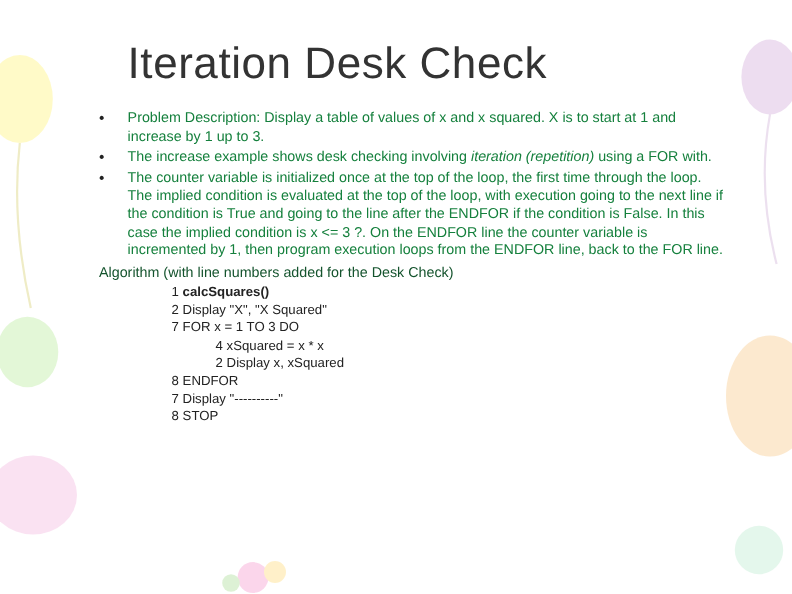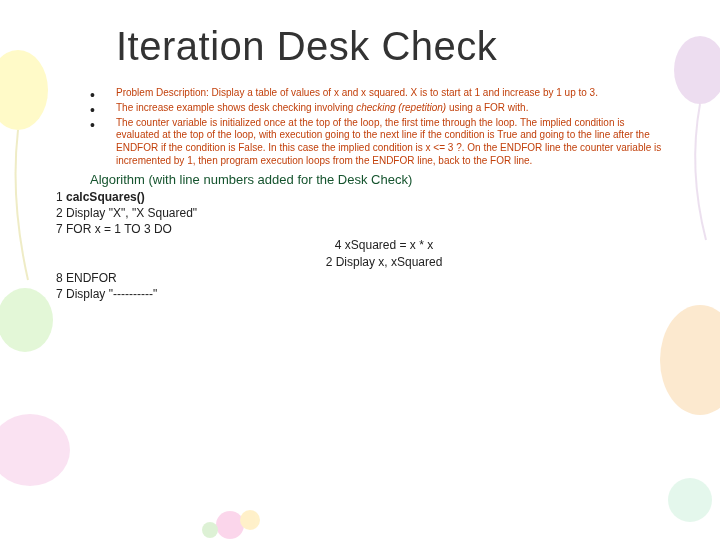--- a/index.html
+++ b/index.html
@@ -13,64 +13,65 @@
     overflow: hidden;
   }
   .bg {
     position: absolute;
     inset: 0;
     z-index: 0;
   }
   .content {
     position: relative;
     z-index: 1;
-    padding: 24px 48px 0 56px;
+    padding: 36px 48px 0 56px;
   }
   h1.title {
     font-family: Verdana, Geneva, sans-serif;
     font-size: 40px;
     font-weight: 400;
     color: #333333;
     margin: 0 0 18px 60px;
     letter-spacing: 0.5px;
   }
   ul.bullets {
     list-style: none;
     margin: 0 0 4px 0;
     padding: 0 10px 0 34px;
   }
   ul.bullets > li {
     position: relative;
     padding-left: 26px;
-    font-size: 10px;
+    font-size: 13px;
     line-height: 1.28;
-    color: #c2410c;
+    color: #15803d;
     margin-bottom: 2px;
   }
   ul.bullets > li::before {
     content: "•";
     position: absolute;
     left: 0;
     top: 0;
     color: #222;
     font-size: 14px;
   }
   .italic { font-style: italic; }
   .algo-heading {
     font-size: 13px;
     font-weight: 400;
     margin: 2px 0 2px 34px;
     color: #14532d;
   }
   .code {
+    margin-left: 100px;
     font-size: 12px;
     line-height: 1.35;
     color: #222;
   }
-  .code-indent { margin-left: 40px; text-align: center; }
+  .code-indent { margin-left: 40px; }
   .bold { font-weight: 700; }
 </style>
 </head>
 <body>
 
 <div class="bg">
   <svg width="720" height="540" viewBox="0 0 720 540">
 
     <ellipse cx="18" cy="90" rx="30" ry="40" fill="#fff59a" opacity="0.55"></ellipse>
     <path d="M18 130 Q10 200 28 280" stroke="#d8d070" stroke-width="2" fill="none" opacity="0.4"></path>
@@ -89,31 +90,32 @@
     <circle cx="690" cy="500" r="22" fill="#c9f0da" opacity="0.5"></circle>
   </svg>
 </div>
 
 <div class="content">
   <h1 class="title">Iteration Desk Check</h1>
 
   <ul class="bullets">
     <li>Problem Description: Display a table of values of x and x squared. X is to start at 1 and increase by 1 up to 3.</li>
     <li>
-      <span>The increase example shows desk checking involving </span><span class="italic">checking (repetition)</span><span> using a FOR with.</span>
+      <span>The increase example shows desk checking involving </span><span class="italic">iteration (repetition)</span><span> using a FOR with.</span>
     </li>
     <li>The counter variable is initialized once at the top of the loop, the first time through the loop. The implied condition is evaluated at the top of the loop, with execution going to the next line if the condition is True and going to the line after the ENDFOR if the condition is False. In this case the implied condition is x &lt;= 3 ?. On the ENDFOR line the counter variable is incremented by 1, then program execution loops from the ENDFOR line, back to the FOR line.</li>
   </ul>
 
   <div class="algo-heading">Algorithm (with line numbers added for the Desk Check)</div>
 
   <div class="code">
     <div>
       <span>1 </span><span class="bold">calcSquares()</span>
     </div>
     <div>2 Display "X", "X Squared"</div>
     <div>7 FOR x = 1 TO 3 DO</div>
     <div class="code-indent">4 xSquared = x * x</div>
     <div class="code-indent">2 Display x, xSquared</div>
     <div>8 ENDFOR</div>
     <div>7 Display "----------"</div>
+    <div>8 STOP</div>
   </div>
 </div>
 
 </body></html>

